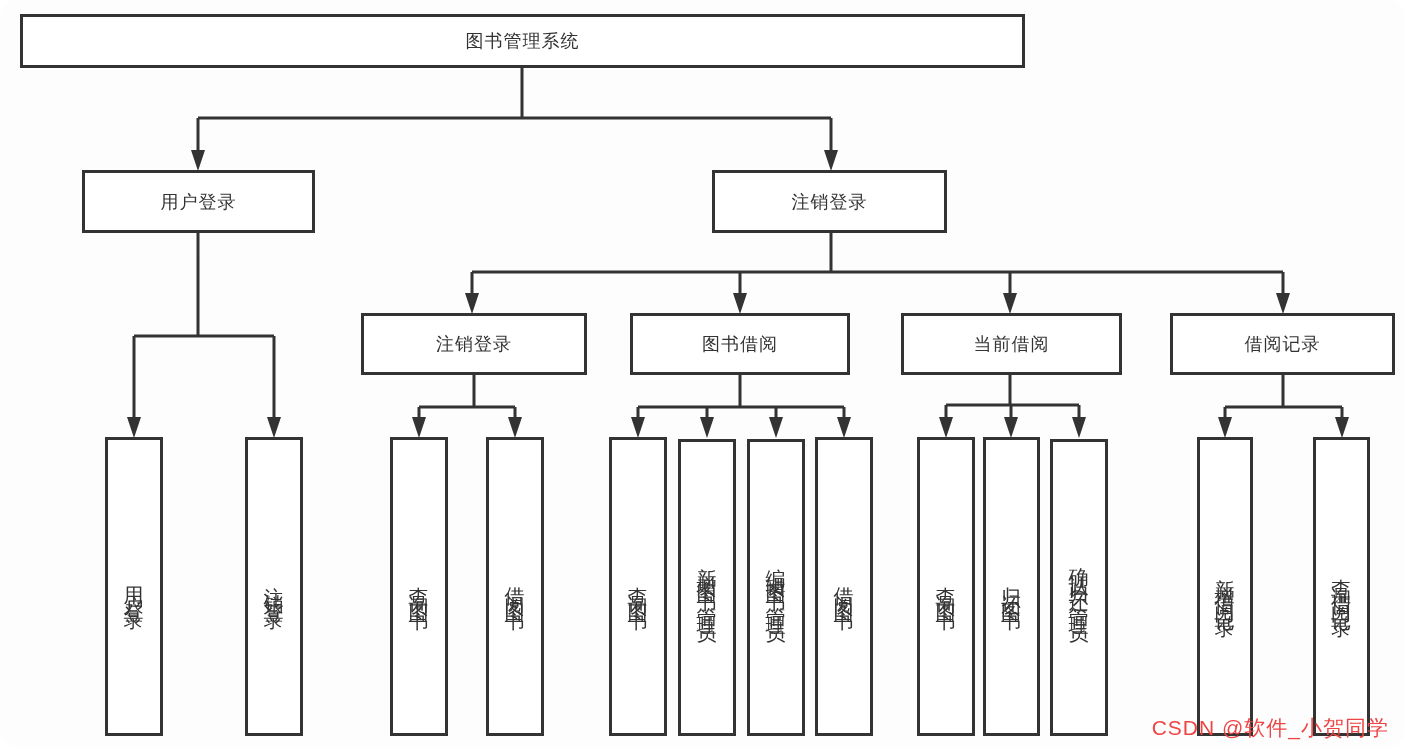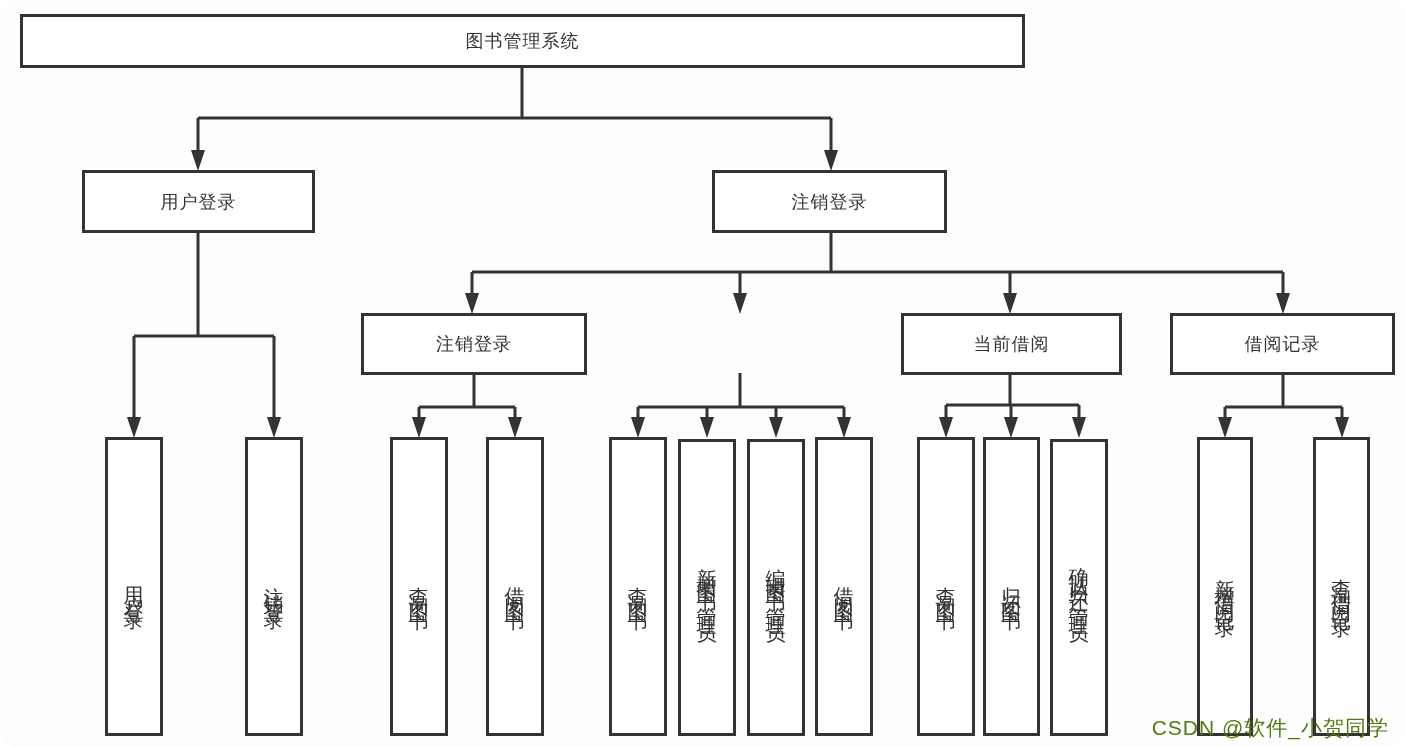--- a/index.html
+++ b/index.html
@@ -30,21 +30,21 @@
     text-orientation:mixed;
     letter-spacing:8px;
     line-height:1;
     white-space:nowrap;
   }
   #watermark{
     position:absolute;
     right:16px;
     bottom:5px;
     font-size:21px;
-    color:#4d7c0f;
+    color:#ef4444;
     letter-spacing:1px;
     user-select:none;
   }
 </style>
 </head>
 <body>
 
 <div id="stage">
 
   <svg id="connectors" viewBox="0 0 1405 747" xmlns="http://www.w3.org/2000/svg">
@@ -77,20 +77,23 @@
 
   <div class="node hnode" style="left:82px;top:170px;width:233px;height:63px;">
     <span>用户登录</span>
   </div>
   <div class="node hnode" style="left:712px;top:170px;width:235px;height:63px;">
     <span>注销登录</span>
   </div>
 
   <div class="node hnode" style="left:361px;top:313px;width:226px;height:62px;">
     <span>注销登录</span>
+  </div>
+  <div class="node hnode" style="left:630px;top:313px;width:220px;height:62px;">
+    <span>图书借阅</span>
   </div>
   <div class="node hnode" style="left:901px;top:313px;width:221px;height:62px;text-align:right;">
     <span>当前借阅</span>
   </div>
   <div class="node hnode" style="left:1170px;top:313px;width:225px;height:62px;">
     <span>借阅记录</span>
   </div>
 
   <div class="node vnode" style="left:105px;top:437px;width:58px;height:299px;">
     <span class="vtext">用户登录</span>

